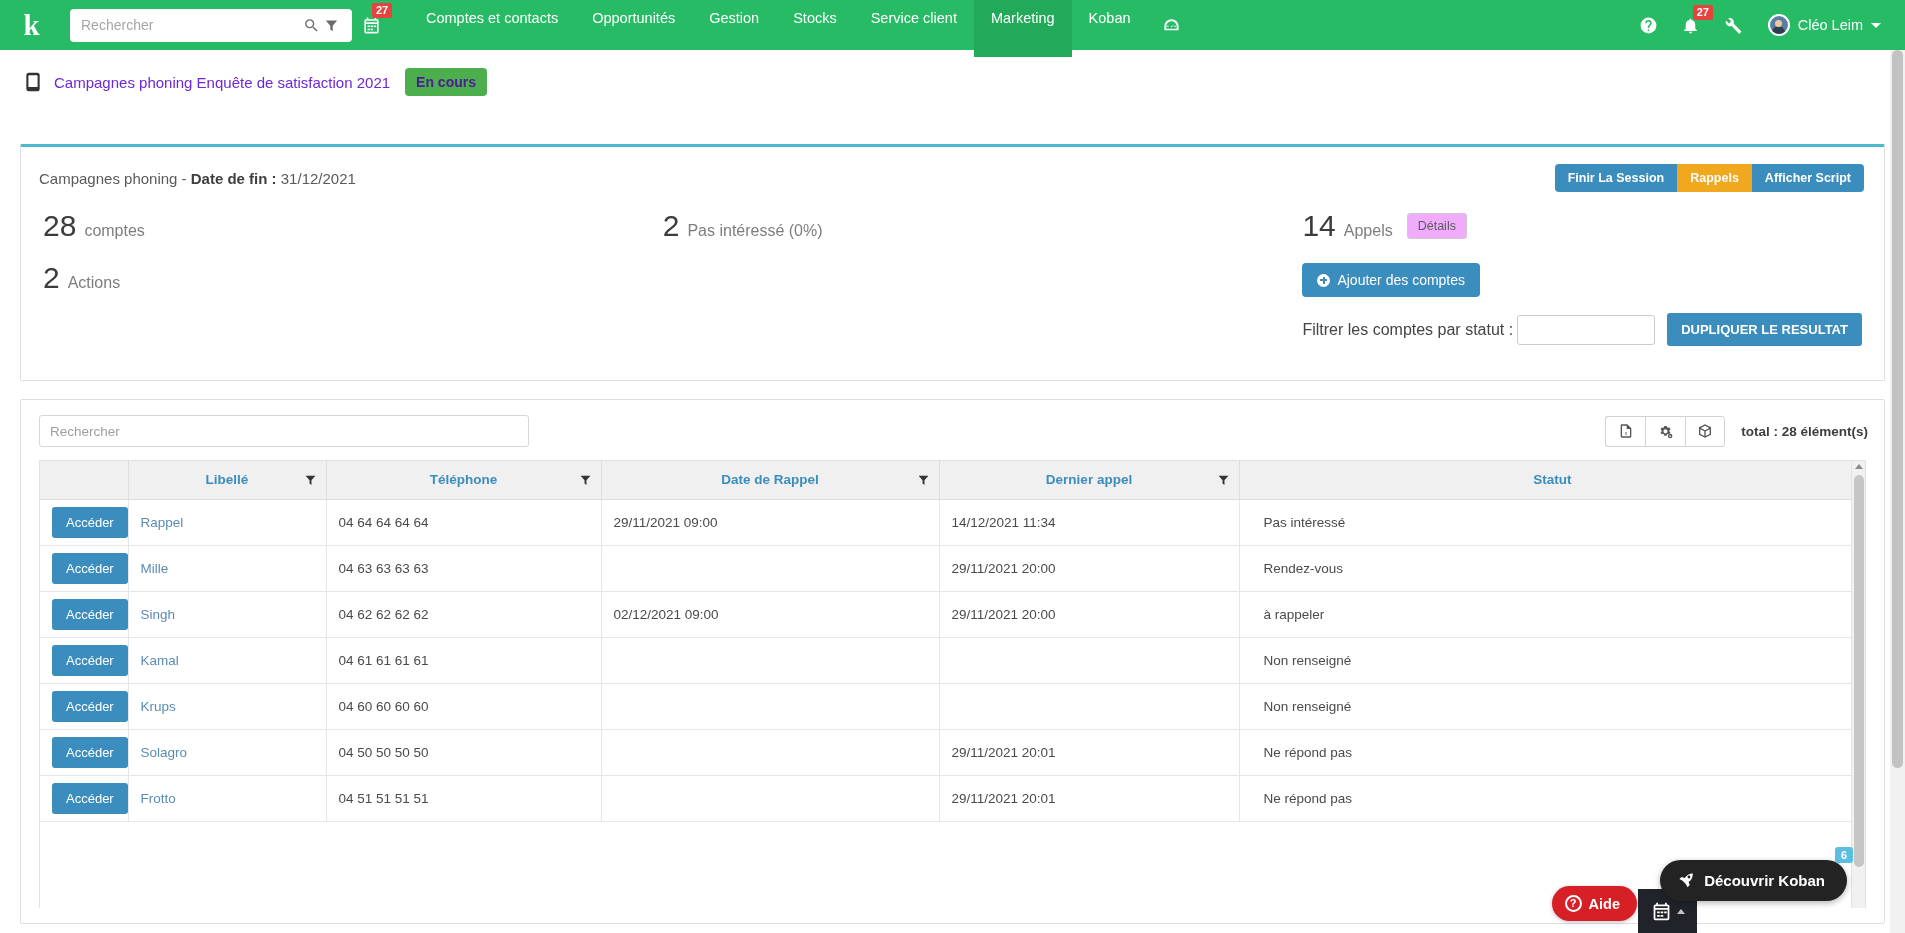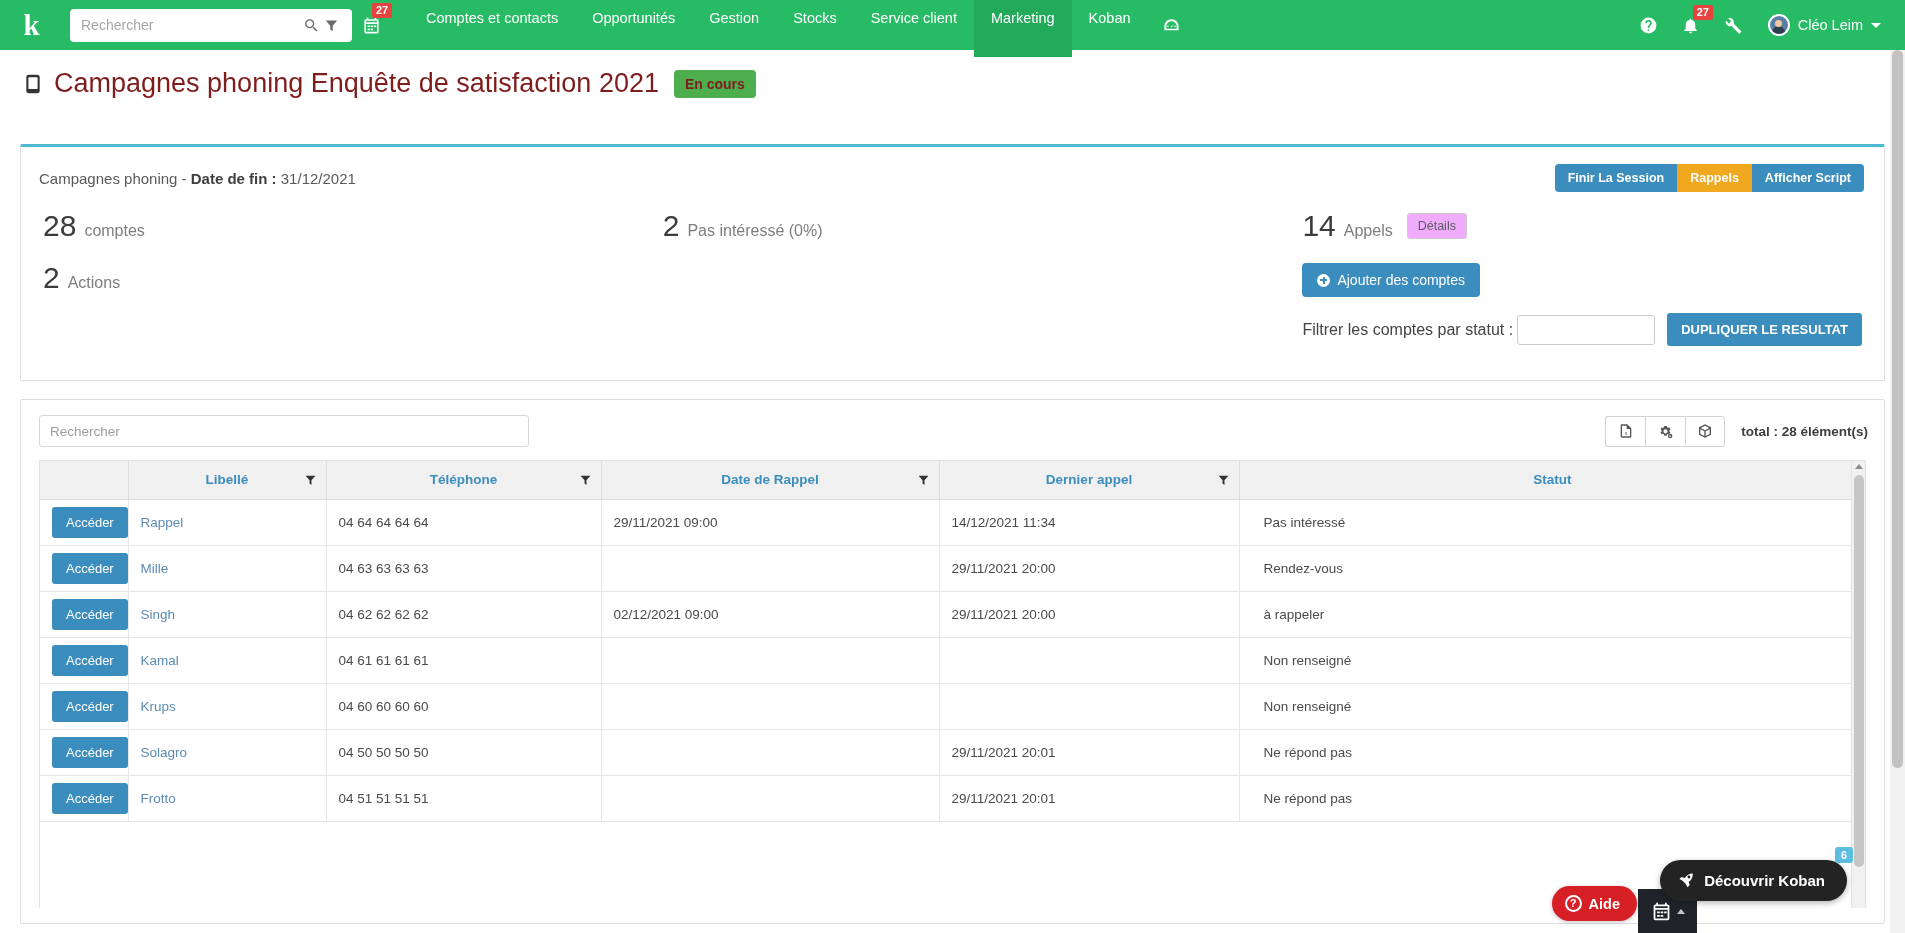--- a/index.html
+++ b/index.html
@@ -153,28 +153,28 @@
     align-items: flex-start;
     min-height: 78px;
   }
   .ph-left { display: flex; align-items: center; gap: 11px; }
   .ph-phone {
     width: 21px; height: 21px;
     display: flex; align-items: center; justify-content: center;
   }
   .ph-phone svg { fill: #333; }
   .ph-title {
-    font-size: 27px;
-    color: #7f1d1d;
+    font-size: 15px;
+    color: #6d28d9;
     font-weight: normal;
     white-space: nowrap;
   }
   .ph-status {
     background: #4cae4c;
-    color: #7f1d1d;
+    color: #4c1d95;
     font-size: 14px;
     font-weight: bold;
     border-radius: 4px;
     padding: 6px 11px;
     margin-left: 4px;
     white-space: nowrap;
   }
   .breadcrumb {
     margin-left: auto;
     text-align: right;

